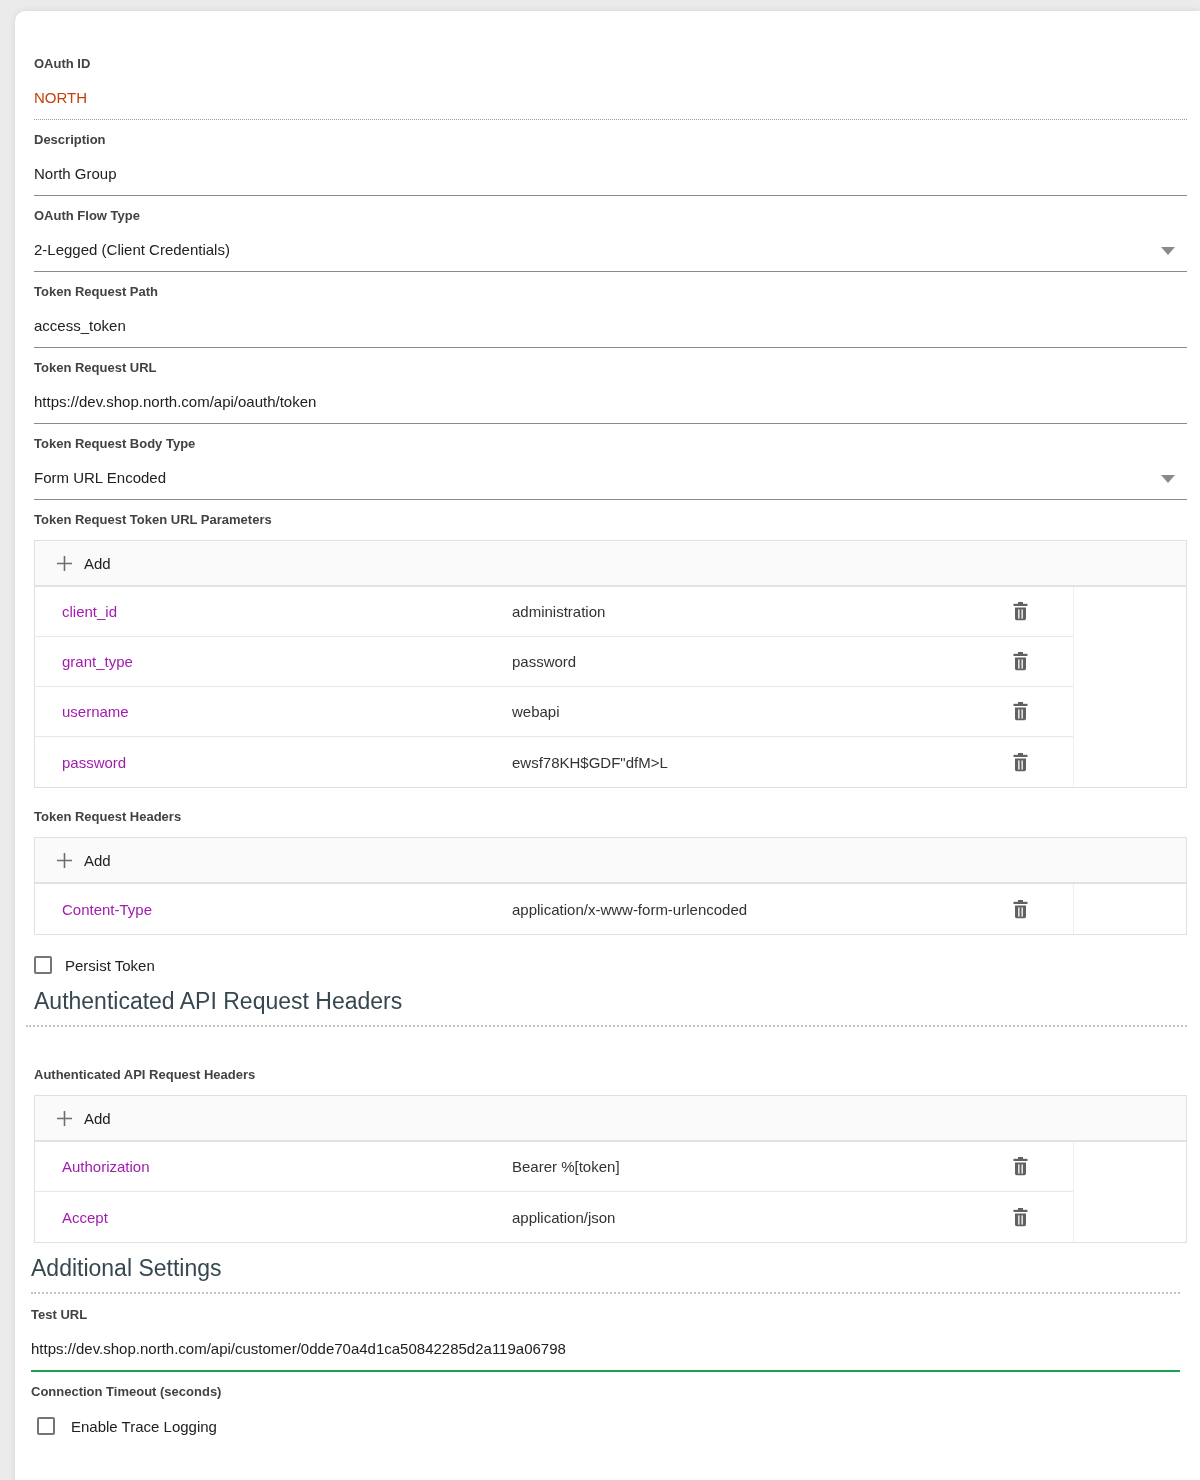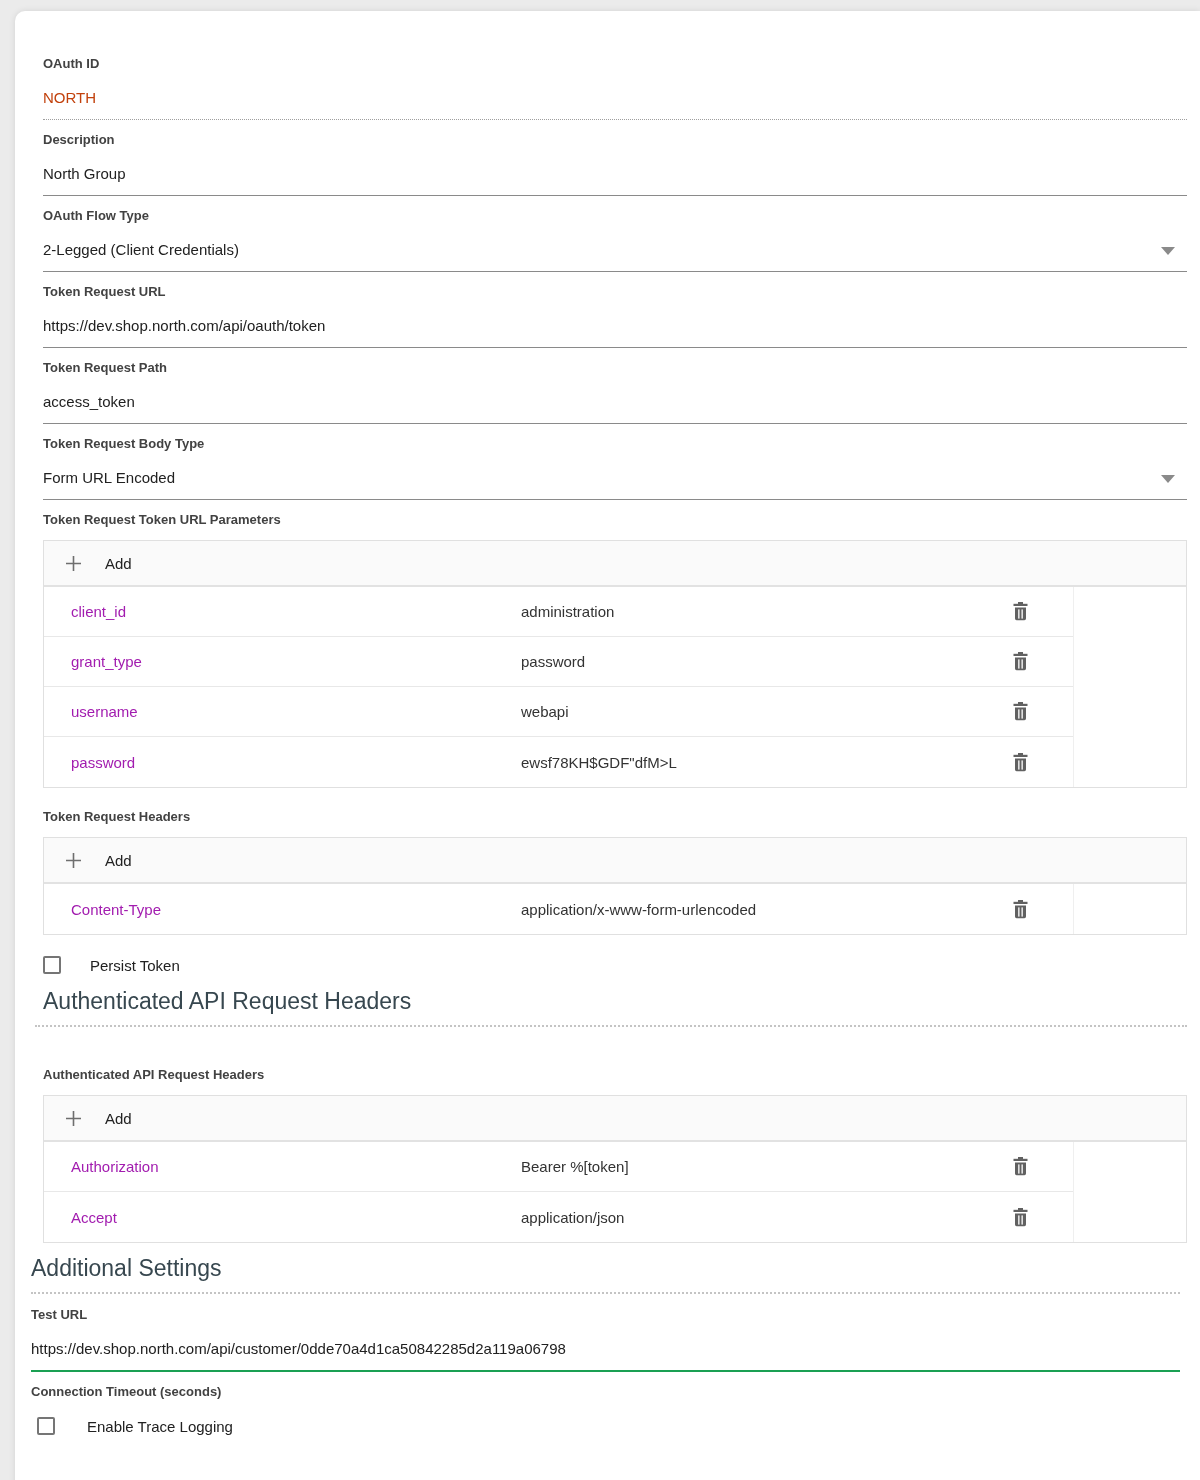--- a/index.html
+++ b/index.html
@@ -11,21 +11,21 @@
     height: 1480px;
     overflow: hidden;
   }
   .card {
     position: absolute;
     left: 15px; top: 11px; right: 0; bottom: -20px;
     background: #ffffff;
     border-top-left-radius: 10px;
     box-shadow: 0 0 6px rgba(0,0,0,0.10);
   }
-  .section-top { padding: 45px 13px 0 28px; }
+  .section-top { padding: 45px 13px 0 19px; }
   .section-bottom { padding: 0 20px 0 16px; }
 
   
   .field { margin-bottom: 12px; }
   .field-label {
     font-size: 13px; line-height: 16px; font-weight: 700;
     color: #424242; margin-bottom: 17px;
   }
   .field-value {
     position: relative;
@@ -68,21 +68,21 @@
     margin-bottom: 21px;
   }
   .ptable-addbar {
     background: #fafafa;
     height: 46px;
     display: flex; align-items: center;
     padding-left: 15px;
     border-bottom: 2px solid #e2e2e2;
   }
   .add-btn {
-    display: inline-flex; align-items: center; gap: 23px;
+    display: inline-flex; align-items: center; gap: 11px;
     background: none; border: none; cursor: pointer;
     font-family: inherit;
     font-size: 15px; color: #212121;
     padding: 4px 6px;
   }
   .ptable-body { width: calc(100% - 112px); border-right: 1px solid #efefef; }
   .prow {
     display: flex; align-items: center;
     height: 50px;
     border-bottom: 1px solid #e8e8e8;
@@ -113,21 +113,21 @@
     margin: 9px 0 13px 0;
   }
   .cb-box {
     width: 18px; height: 18px;
     border: 2px solid #757575;
     border-radius: 2px;
     background: #fff;
     display: inline-block;
     cursor: pointer;
   }
-  .cb-label { font-size: 15px; color: #212121; margin-left: 16px; }
+  .cb-label { font-size: 15px; color: #212121; }
 
   
   .big-heading {
     font-size: 23px; line-height: 28px; font-weight: 400;
     color: #37474f;
     margin-top: 12px;
   }
   .dotted-divider {
     border-bottom: 2px dotted #c4c4c4;
     margin-top: 10px;
@@ -155,27 +155,27 @@
 
     <div class="field">
       <div class="field-label">OAuth Flow Type</div>
       <div class="field-value">
         <span>2-Legged (Client Credentials)</span>
         <span class="caret-down"></span>
       </div>
     </div>
 
     <div class="field">
+      <div class="field-label">Token Request Path</div>
+      <div class="field-value">access_token</div>
+    </div>
+
+    <div class="field">
       <div class="field-label">Token Request URL</div>
       <div class="field-value">https://dev.shop.north.com/api/oauth/token</div>
-    </div>
-
-    <div class="field">
-      <div class="field-label">Token Request Path</div>
-      <div class="field-value">access_token</div>
     </div>
 
     <div class="field">
       <div class="field-label">Token Request Body Type</div>
       <div class="field-value">
         <span>Form URL Encoded</span>
         <span class="caret-down"></span>
       </div>
     </div>
 

